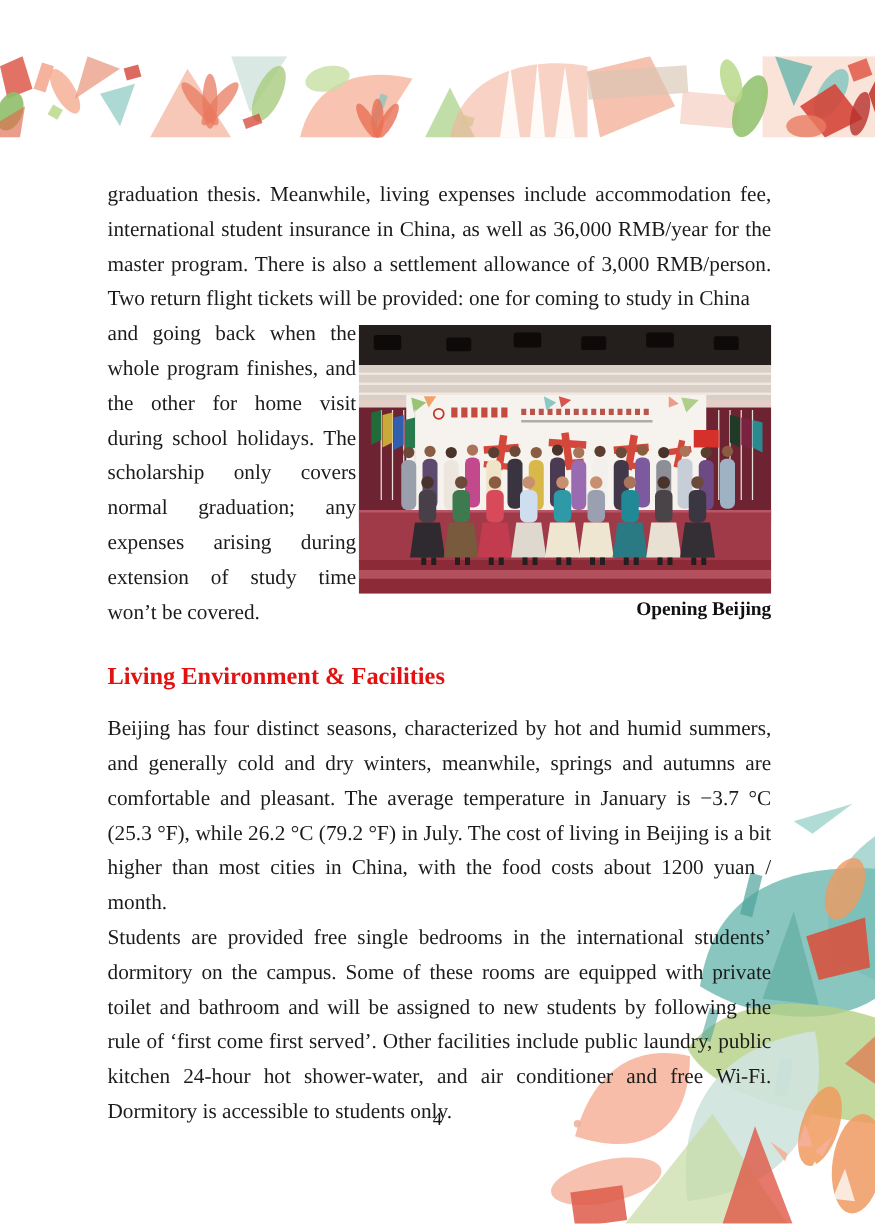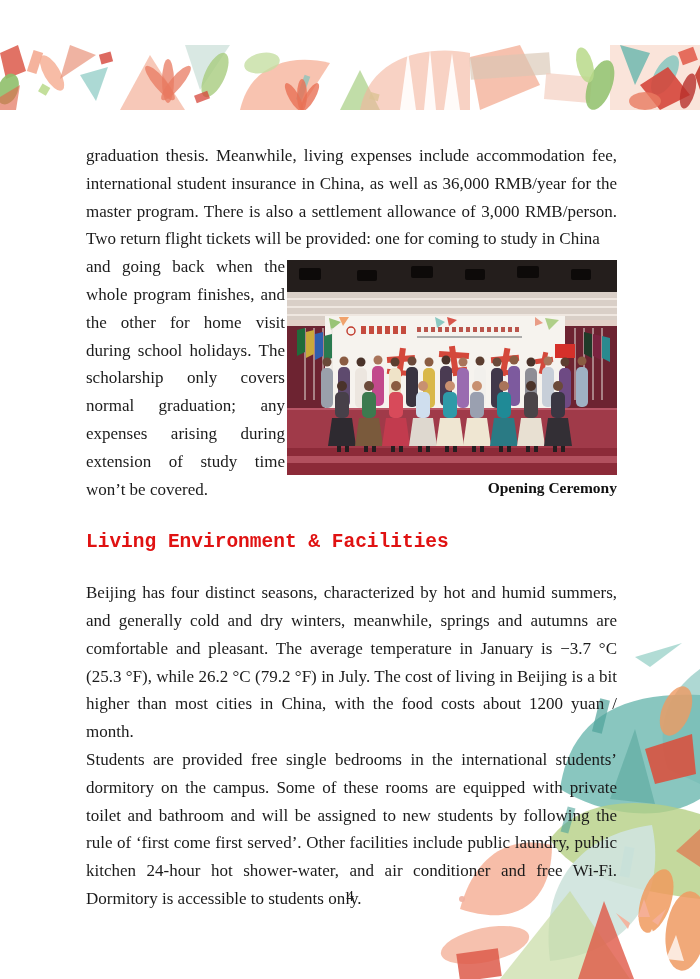--- a/index.html
+++ b/index.html
@@ -18,22 +18,22 @@
   .flow::after{content:"";display:block;clear:both;}
   .photo-figure{
     float:right;width:330px;margin:7px 0 0 2px;padding:0;
   }
   .photo-figure svg{display:block;width:330px;height:215px;}
   .photo-caption{
     display:block;text-align:right;font-weight:bold;font-size:15.5px;
     line-height:22px;margin-top:2px;color:#111;
   }
   .heading{
-    clear:both;margin:24px 0 24px 0;padding:0;
-    font-size:19.5px;font-weight:bold;color:#e01212;line-height:26px;text-align:left;font-family:Liberation Mono, monospace;
+    clear:both;margin:24px 0 14px 0;padding:0;
+    font-size:19.5px;font-weight:bold;color:#e01212;line-height:26px;text-align:left;
   }
   .pagenum{
     position:absolute;left:0;right:0;top:888px;text-align:center;
     font-size:15px;color:#1b1b1b;z-index:2;
   }
 </style>
 </head>
 <body>
 
 <svg class="band" viewBox="0 0 700 65" preserveAspectRatio="none" aria-hidden="true">
@@ -318,21 +318,21 @@
           <rect x="185" y="186" width="4" height="6"></rect>
             <rect x="193" y="186" width="4" height="6"></rect>
           <rect x="212" y="186" width="4" height="6"></rect>
             <rect x="220" y="186" width="4" height="6"></rect>
           <rect x="239" y="186" width="4" height="6"></rect>
             <rect x="247" y="186" width="4" height="6"></rect>
           <rect x="266" y="186" width="4" height="6"></rect>
             <rect x="274" y="186" width="4" height="6"></rect>
         </g>
       </svg>
-      <figcaption class="photo-caption">Opening Ceremony</figcaption>
+      <figcaption class="photo-caption">Opening Beijing</figcaption>
     </figure>
     <p class="para">and going back when the whole program finishes, and the other for home visit during school holidays. The scholarship only covers normal graduation; any expenses arising during extension of study time won’t be covered.</p>
   </div>
 
   <h2 class="heading">Living Environment &amp; Facilities</h2>
   <p class="para">Beijing has four distinct seasons, characterized by hot and humid summers, and generally cold and dry winters, meanwhile, springs and autumns are comfortable and pleasant. The average temperature in January is −3.7 °C (25.3 °F), while 26.2 °C (79.2 °F) in July. The cost of living in Beijing is a bit higher than most cities in China, with the food costs about 1200 yuan / month.</p>
   <p class="para">Students are provided free single bedrooms in the international students’ dormitory on the campus. Some of these rooms are equipped with private toilet and bathroom and will be assigned to new students by following the rule of ‘first come first served’. Other facilities include public laundry, public kitchen 24-hour hot shower-water, and air conditioner and free Wi-Fi. Dormitory is accessible to students only.</p>
 </div>
 
 <div class="pagenum">4</div>

